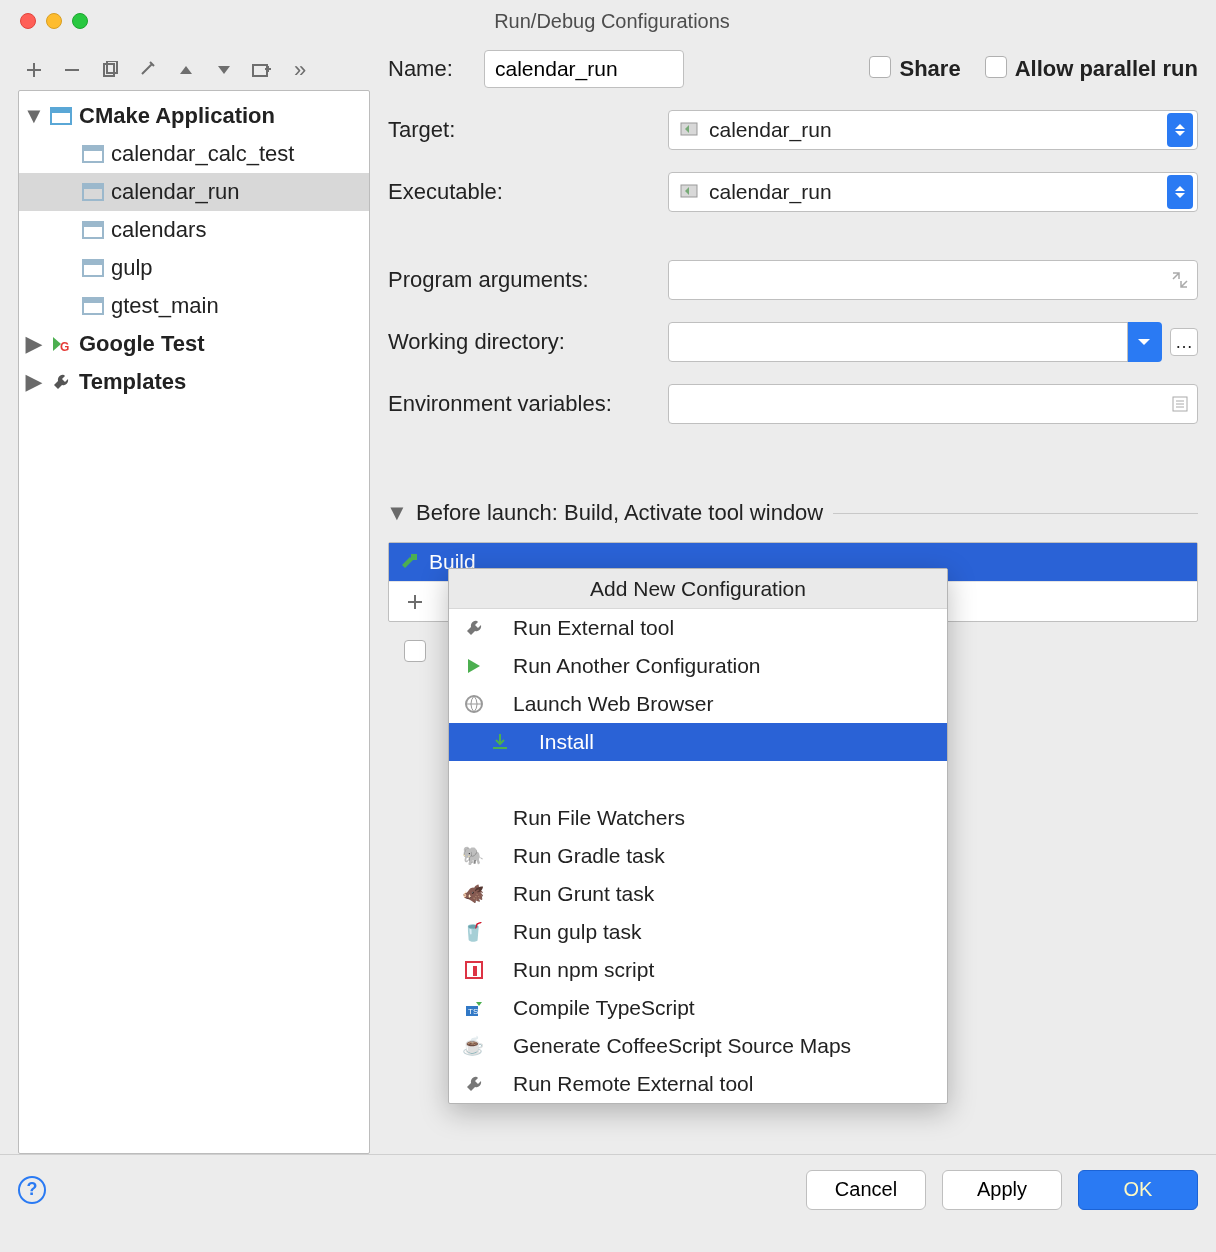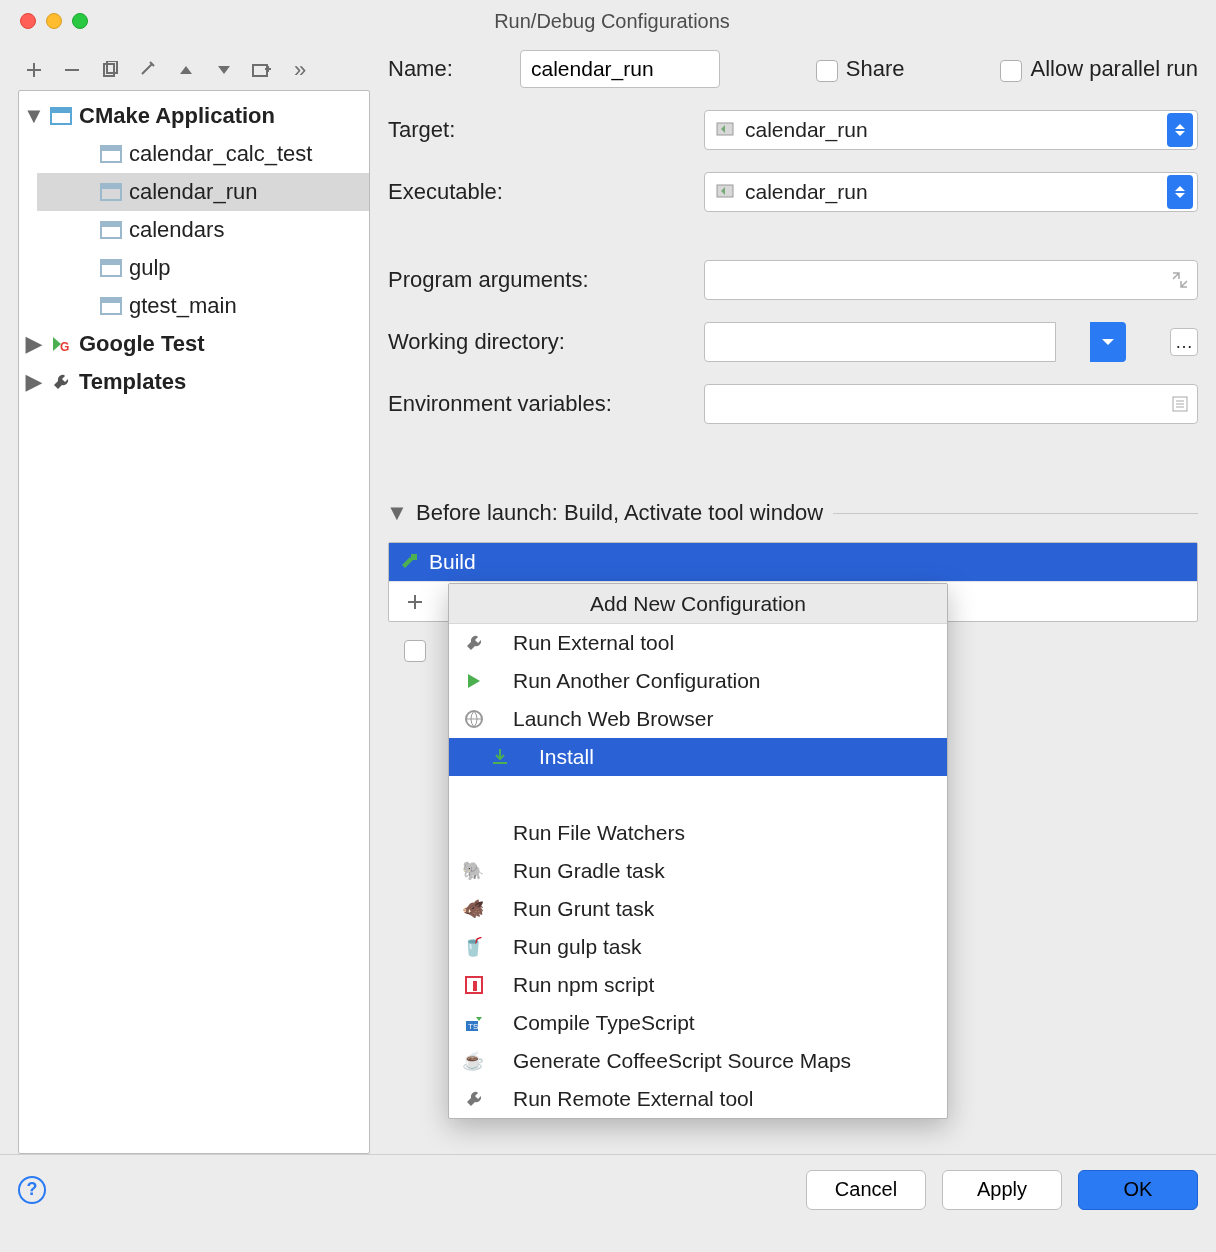--- a/index.html
+++ b/index.html
@@ -14,34 +14,34 @@
 .title { flex: 1; text-align: center; font-size: 20px; color: #4d4d4d; }
 
 .content { display: flex; padding: 8px 18px 0 18px; gap: 18px; height: 1112px; }
 
 
 .sidebar { width: 352px; display: flex; flex-direction: column; }
 .toolbar { display: flex; gap: 14px; align-items: center; height: 40px; padding: 0 4px; }
 .tbtn { width: 24px; height: 24px; display: inline-flex; align-items: center; justify-content: center; color: #6e6e6e; cursor: pointer; }
 .tree { border: 1px solid #bcbcbc; background: #fff; flex: 1; border-radius: 2px; padding-top: 6px; }
 .node { display: flex; align-items: center; height: 38px; padding-left: 6px; gap: 6px; }
-.node.child { padding-left: 62px; margin-left: 18px; }
+.node.child { padding-left: 62px; }
 .node.sel { background: #d8d8d8; }
 .node .lbl { font-size: 22px; }
 .node .lbl.bold { font-weight: 600; }
 .arrow { width: 18px; display: inline-flex; justify-content: center; color: #6a6a6a; }
 .ficon { width: 24px; height: 24px; display: inline-flex; align-items: center; justify-content: center; }
 
 
 .form { flex: 1; display: flex; flex-direction: column; }
-.row { display: flex; align-items: center; margin-bottom: 22px; gap: 36px; }
+.row { display: flex; align-items: center; margin-bottom: 22px; }
 .row label { width: 280px; font-size: 22px; }
 .input { border: 1px solid #bfbfbf; background: #fff; height: 38px; border-radius: 4px; padding: 0 10px; font-size: 21px; }
 .name-input { width: 200px; }
-.chk { display: inline-flex; align-items: flex-end; gap: 8px; }
+.chk { display: inline-flex; align-items: flex-start; gap: 8px; font-weight: bold; }
 .chkbox { width: 22px; height: 22px; border: 1px solid #b0b0b0; border-radius: 4px; background: #fff; }
 .select { flex: 1; border: 1px solid #bfbfbf; background: #fff; height: 40px; border-radius: 4px; display: flex; align-items: center; padding: 0 4px; position: relative; }
 .select .sicon { width: 22px; height: 22px; margin-right: 8px; margin-left: 6px; }
 .select .stext { flex: 1; font-size: 21px; }
 .select .sbtn { width: 26px; height: 34px; background: #2a7af3; border-radius: 4px; display: flex; flex-direction: column; align-items: center; justify-content: center; gap: 2px; }
 .select .sbtn::before, .select .sbtn::after { content: ""; border-left: 5px solid transparent; border-right: 5px solid transparent; }
 .select .sbtn::before { border-bottom: 5px solid #fff; }
 .select .sbtn::after { border-top: 5px solid #fff; }
 .plain-input { flex: 1; border: 1px solid #bfbfbf; background: #fff; height: 40px; border-radius: 4px; position: relative; }
 .plain-input .endicon { position: absolute; right: 8px; top: 50%; transform: translateY(-50%); color: #aaa; }
@@ -50,34 +50,34 @@
 .dropbtn::after { content: ""; border-left: 6px solid transparent; border-right: 6px solid transparent; border-top: 6px solid #fff; }
 
 .section { margin-top: 54px; position: relative; }
 .sechdr { display: flex; align-items: center; gap: 10px; margin-bottom: 8px; }
 .sechdr .line { flex: 1; height: 1px; background: #c8c8c8; }
 .listbox { border: 1px solid #bfbfbf; background: #fff; border-radius: 2px; margin-top: 16px; }
 .buildrow { display: flex; align-items: center; height: 38px; background: #2a62d6; color: #fff; padding-left: 10px; gap: 10px; font-size: 21px; }
 .listfooter { display: flex; align-items: center; height: 40px; padding-left: 14px; gap: 18px; color: #6e6e6e; border-top: 1px solid #e5e5e5; }
 
 
-.popup { position: absolute; left: 60px; top: 83px; width: 500px; background: #fff; border: 1px solid #b5b5b5; box-shadow: 0 8px 28px rgba(0,0,0,0.25); border-radius: 2px; z-index: 50; }
+.popup { position: absolute; left: 60px; top: 68px; width: 500px; background: #fff; border: 1px solid #b5b5b5; box-shadow: 0 8px 28px rgba(0,0,0,0.25); border-radius: 2px; z-index: 50; }
 .popup .phdr { background: #eaeaea; text-align: center; height: 40px; line-height: 40px; font-size: 21px; border-bottom: 1px solid #d8d8d8; }
 .popup .pitem { display: flex; align-items: center; height: 38px; padding: 0 14px; gap: 28px; font-size: 21px; }
 .popup .pitem.sel { background: #2a62d6; color: #fff; padding-left: 40px; }
 .popup .picon { width: 22px; height: 22px; display: inline-flex; align-items: center; justify-content: center; font-size: 18px; }
 
 .chkrow { display: flex; align-items: center; gap: 10px; margin-top: 18px; padding-left: 16px; }
 
 
 .footer { height: 70px; border-top: 1px solid #cfcfcf; display: flex; align-items: center; padding: 0 18px; }
 .help { width: 28px; height: 28px; border: 2px solid #2a7af3; color: #2a7af3; border-radius: 50%; display: flex; align-items: center; justify-content: center; font-size: 18px; font-weight: 600; }
 .spacer { flex: 1; }
 .btn { height: 40px; min-width: 120px; border: 1px solid #bfbfbf; background: #fff; border-radius: 6px; font-size: 20px; margin-left: 16px; cursor: pointer; }
-.btn.primary { background: #2a7af3; color: #000000; border: 1px solid #1b63d6; }
+.btn.primary { background: #2a7af3; color: #fef9c3; border: 1px solid #1b63d6; }
 
 svg { display: block; }
 </style>
 </head>
 <body>
 
 <div class="titlebar">
   <div class="traffic">
     <span class="tl red"></span>
     <span class="tl yellow"></span>

